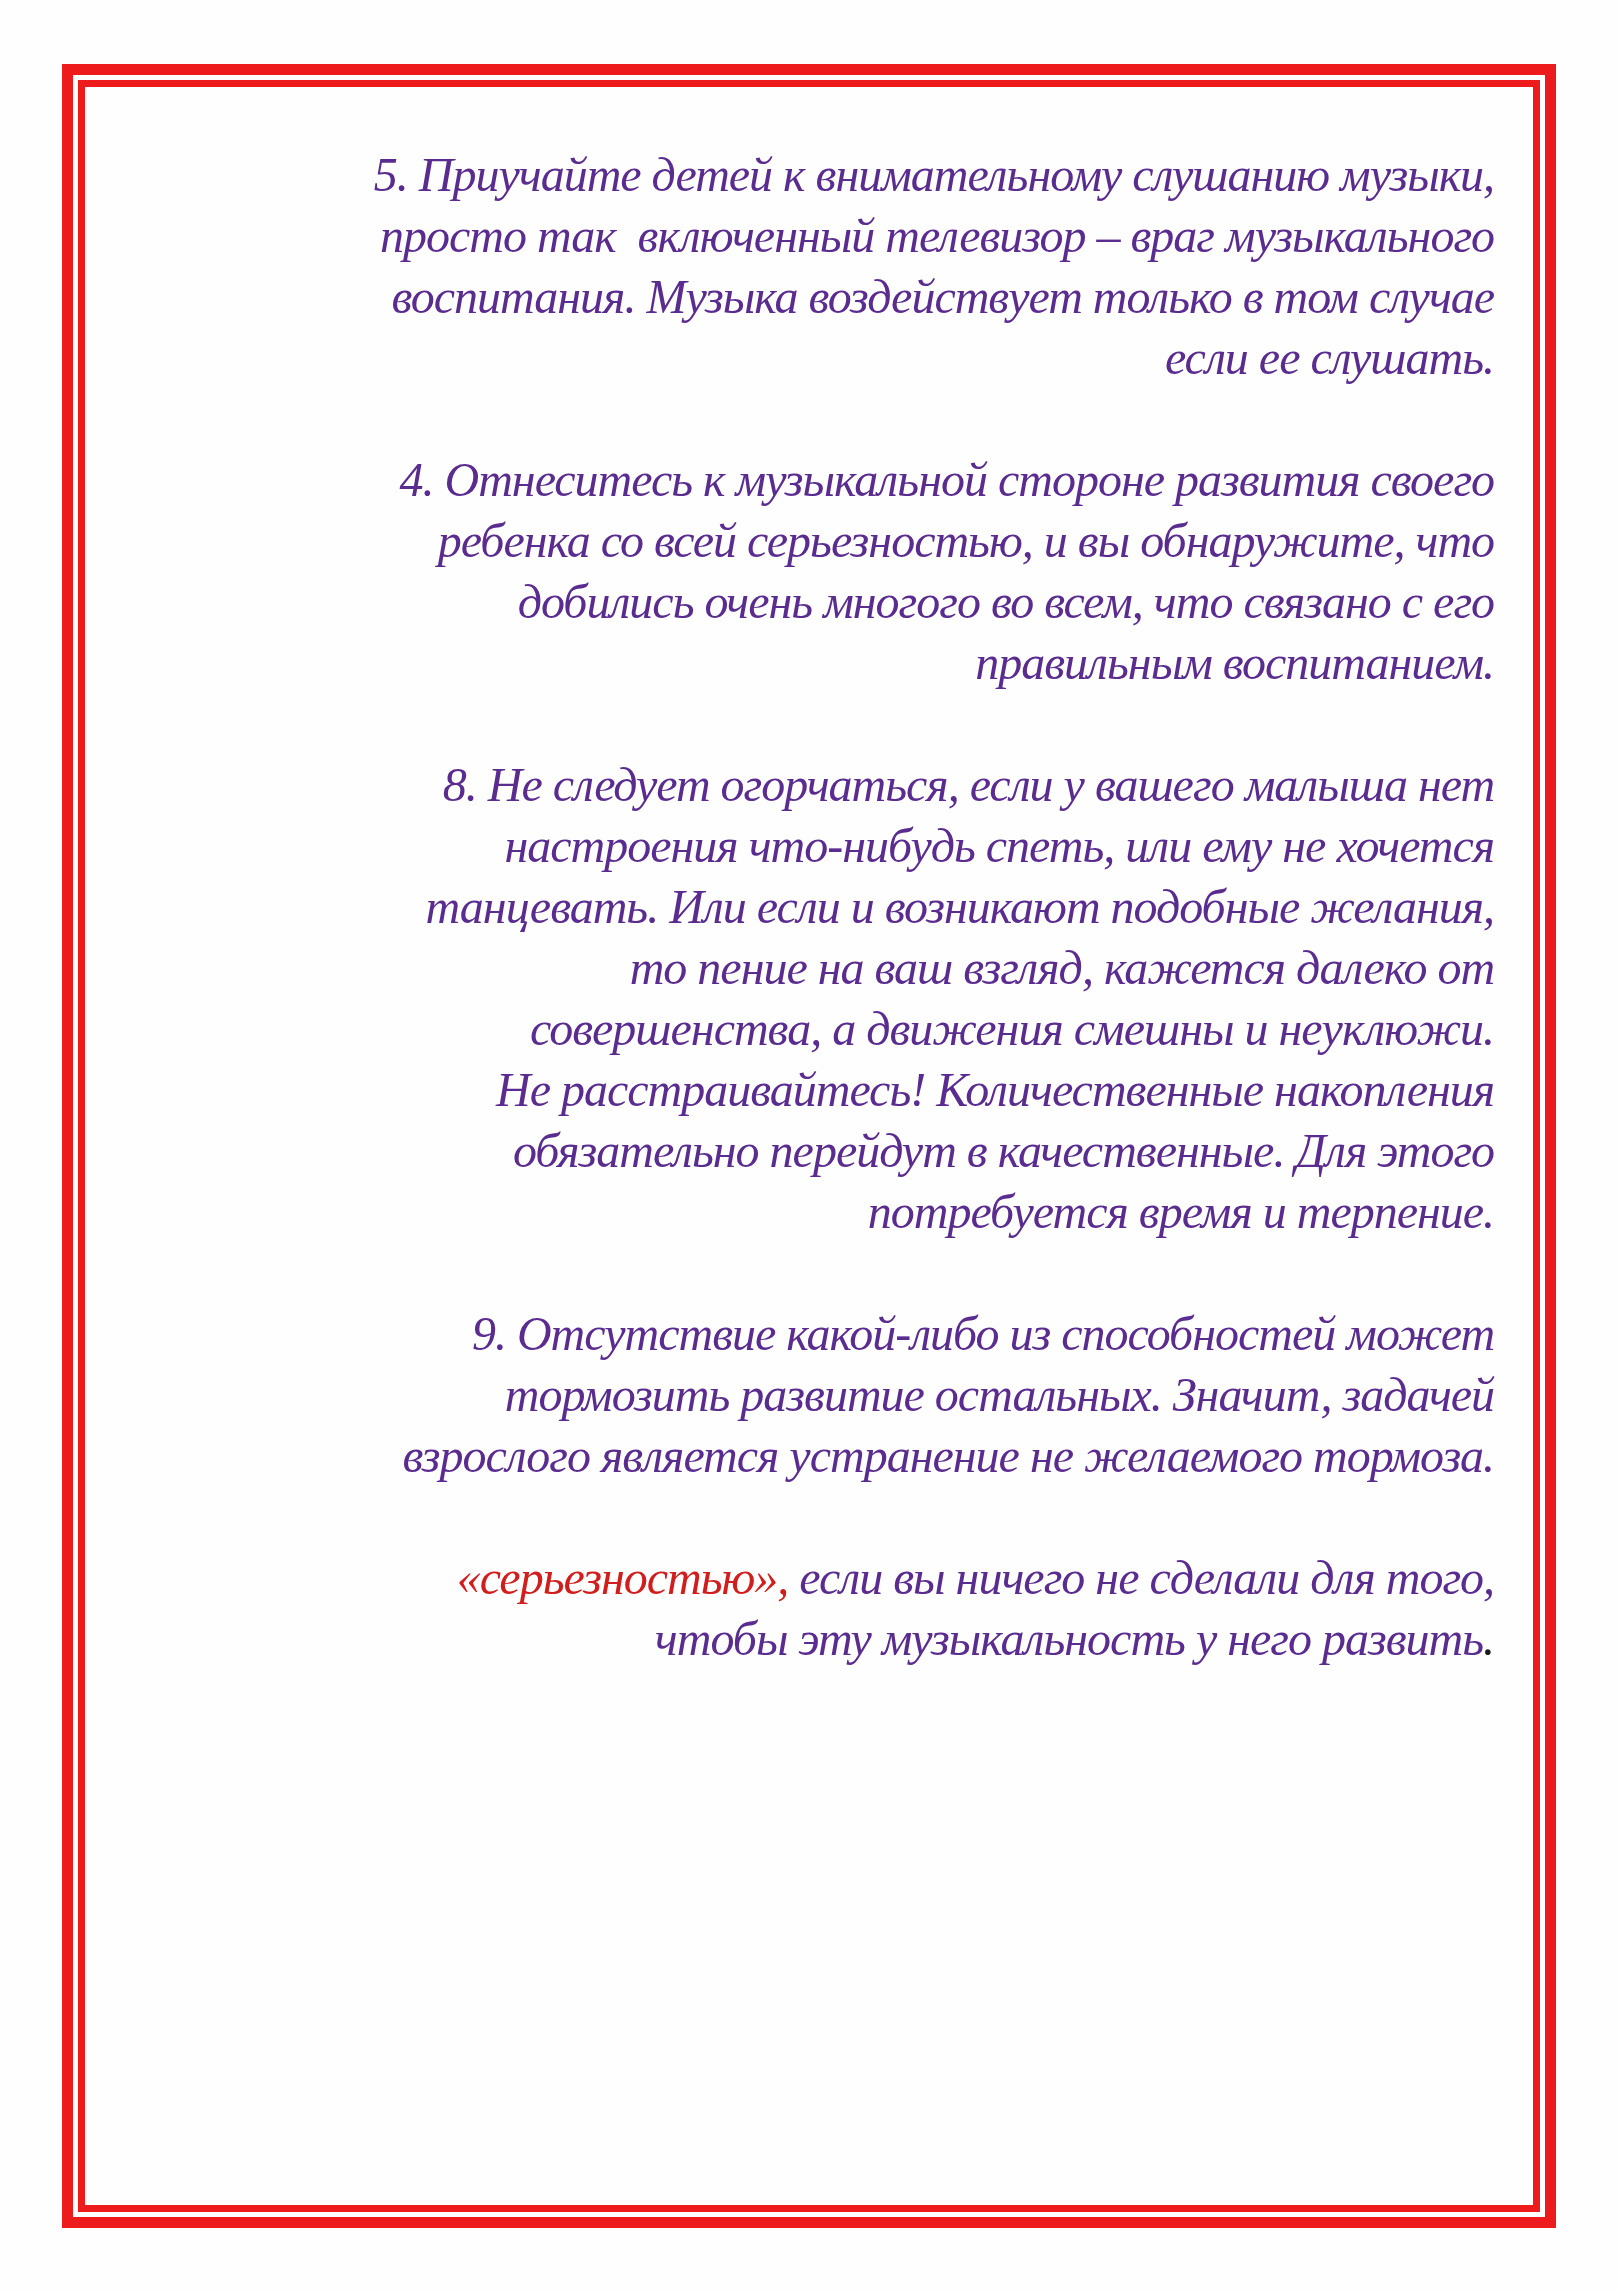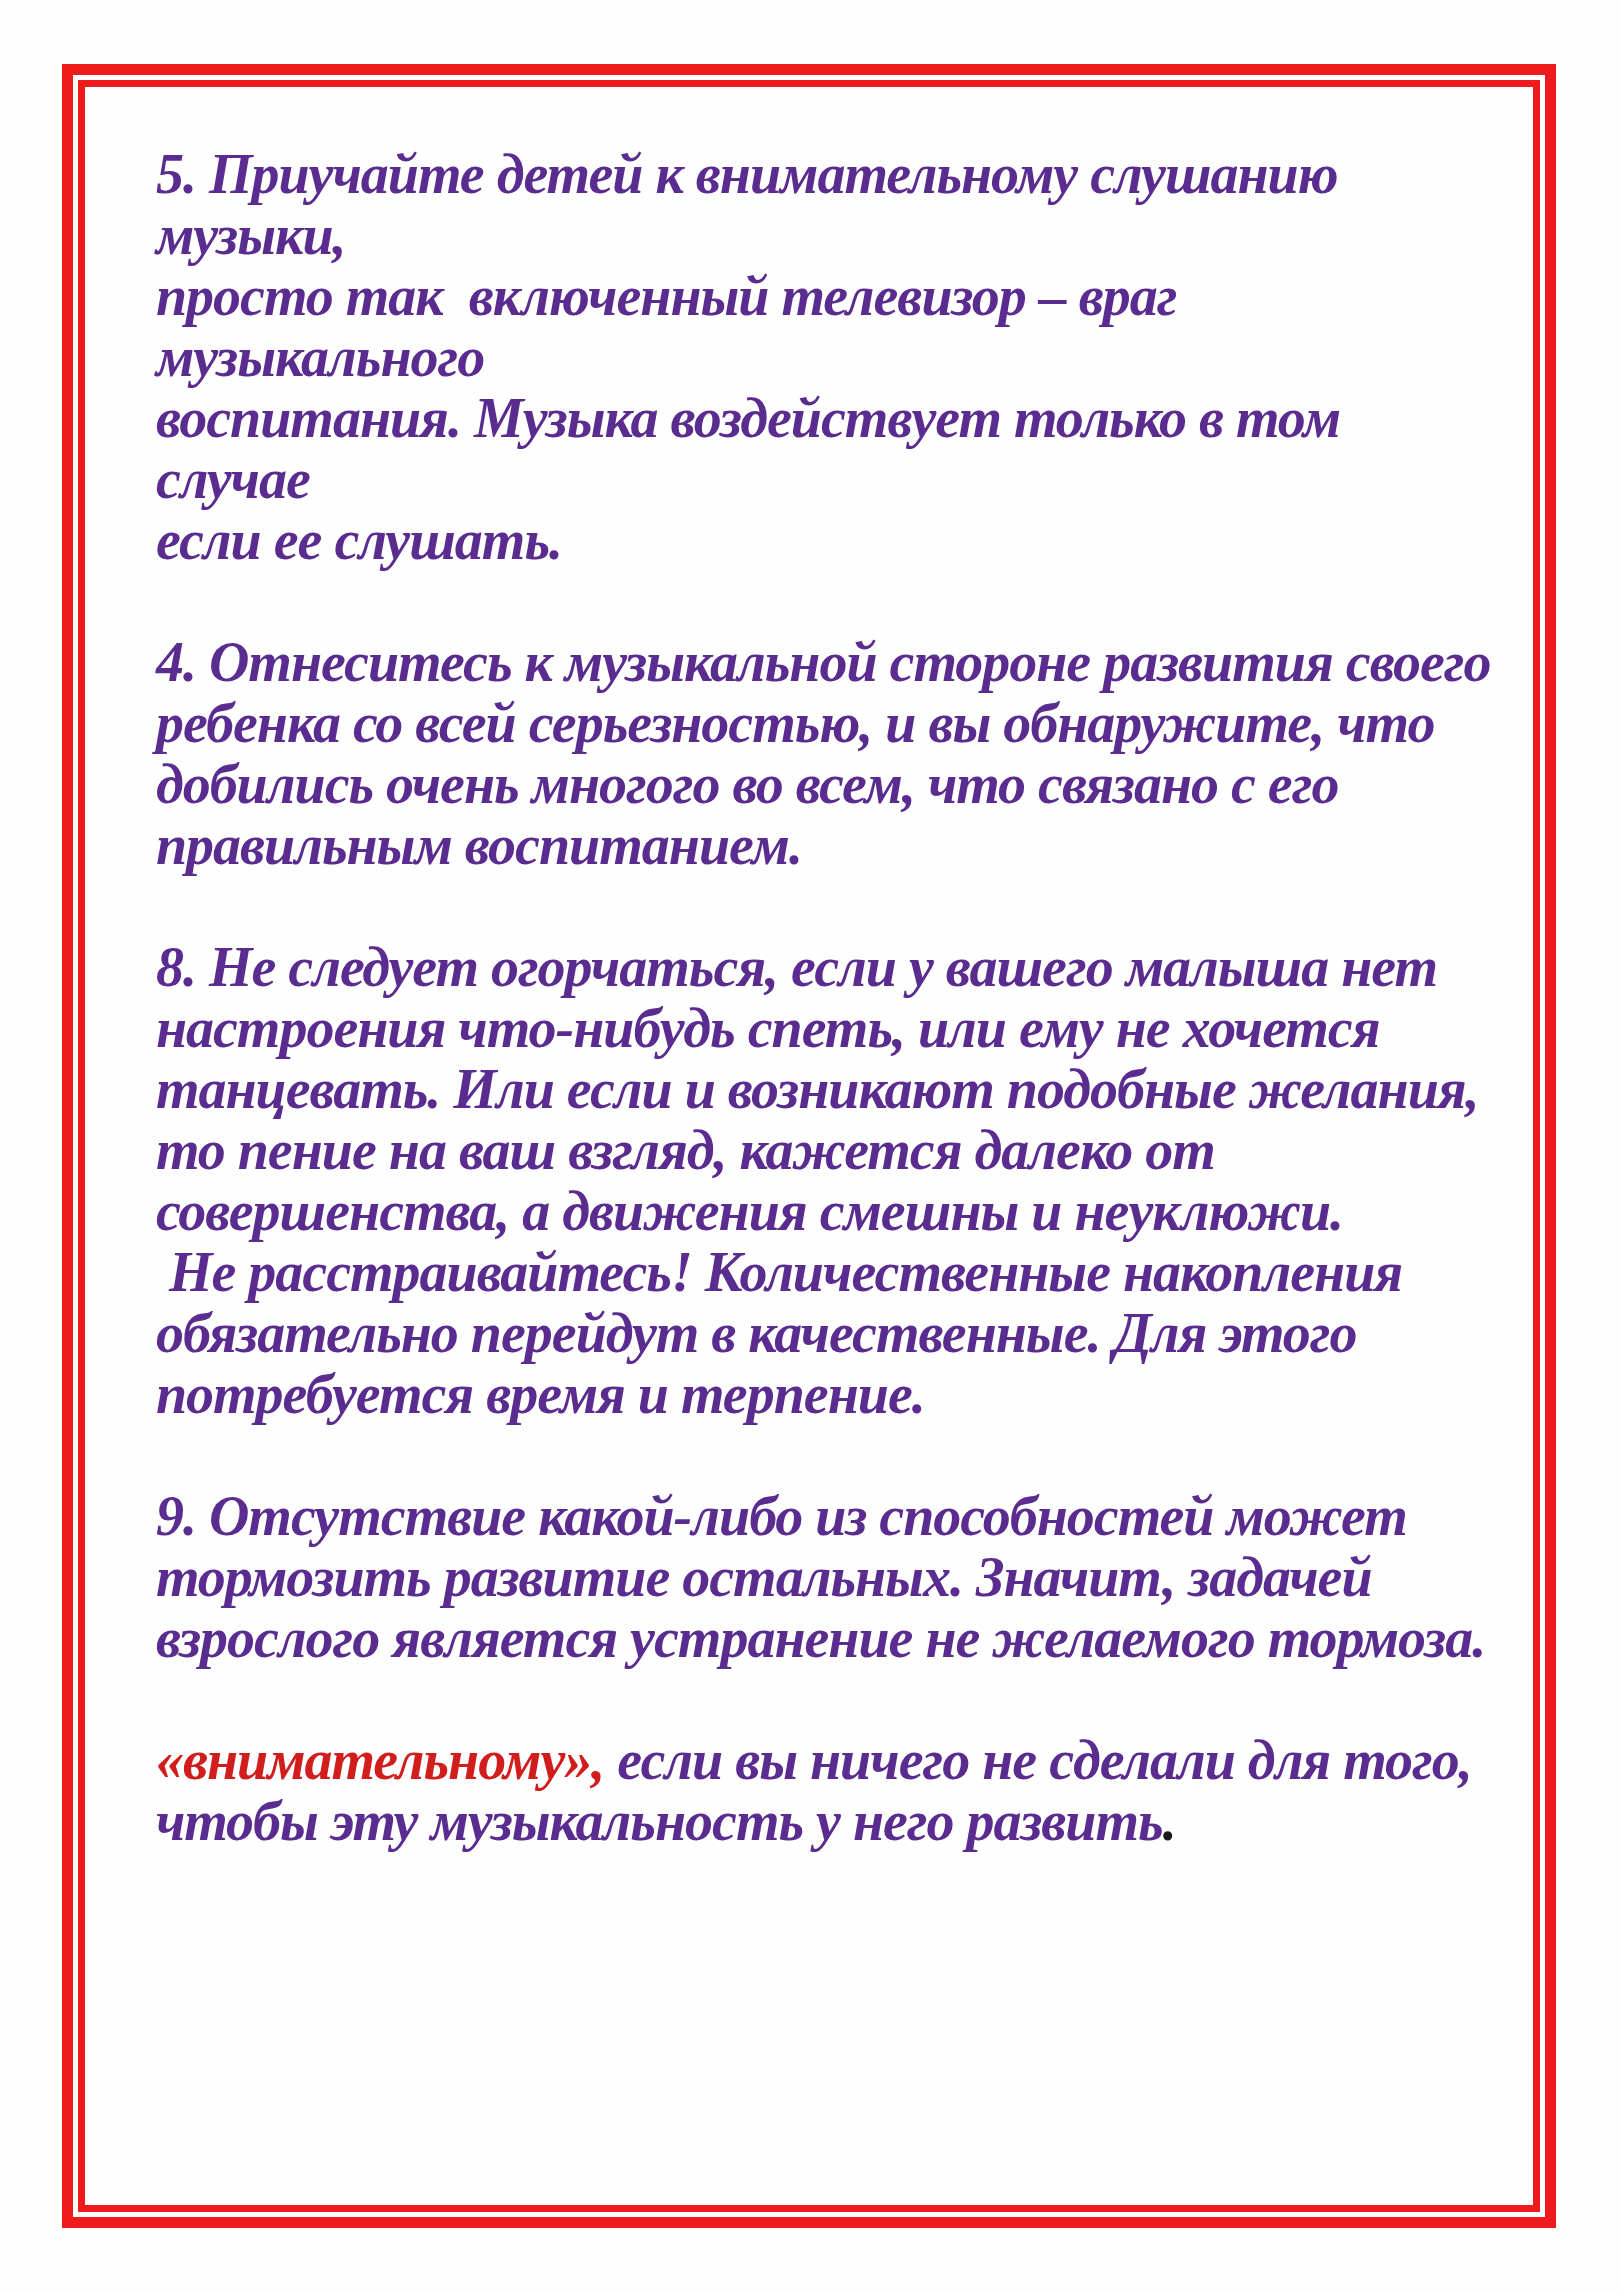--- a/index.html
+++ b/index.html
@@ -38,26 +38,27 @@
     left: 0;
     top: 0;
     right: 0;
     bottom: 0;
     padding: 57px 39px 39px 71px;
     box-sizing: border-box;
     overflow: hidden;
   }
   .content p {
     margin: 0 0 61px 0;
-    font-size: 56px;
+    font-size: 48px;
     line-height: 61px;
-    font-weight: bold;
+    font-weight: normal;
     font-style: italic;
     letter-spacing: -1px;
     white-space: pre-wrap;
+    text-align: right;
   }
   .run-purple { color: var(--text-purple, #5b2c8f); }
   .run-red    { color: var(--text-red, #d21d1d); }
   .run-black  { color: var(--text-black, #1a1a1a); }
 </style>
 </head>
 <body>
 
 <div class="page" style="background: rgb(254, 254, 254);">
   <div class="frame-outer">
@@ -75,19 +76,19 @@
 настроения что-нибудь спеть, или ему не хочется
 танцевать. Или если и возникают подобные желания,
 то пение на ваш взгляд, кажется далеко от
 совершенства, а движения смешны и неуклюжи.
  Не расстраивайтесь! Количественные накопления
 обязательно перейдут в качественные. Для этого
 потребуется время и терпение.</span></p>
           <p><span class="run-purple">9. Отсутствие какой-либо из способностей может
 тормозить развитие остальных. Значит, задачей
 взрослого является устранение не желаемого тормоза.</span></p>
-          <p><span class="run-red">«внимательному»,</span><span class="run-purple"> если вы ничего не сделали для того,
+          <p><span class="run-red">«серьезностью»,</span><span class="run-purple"> если вы ничего не сделали для того,
 чтобы эту музыкальность у него развить</span><span class="run-black">.</span></p>
         </div>
     </div>
   </div>
 </div>
 
 
 </body></html>

